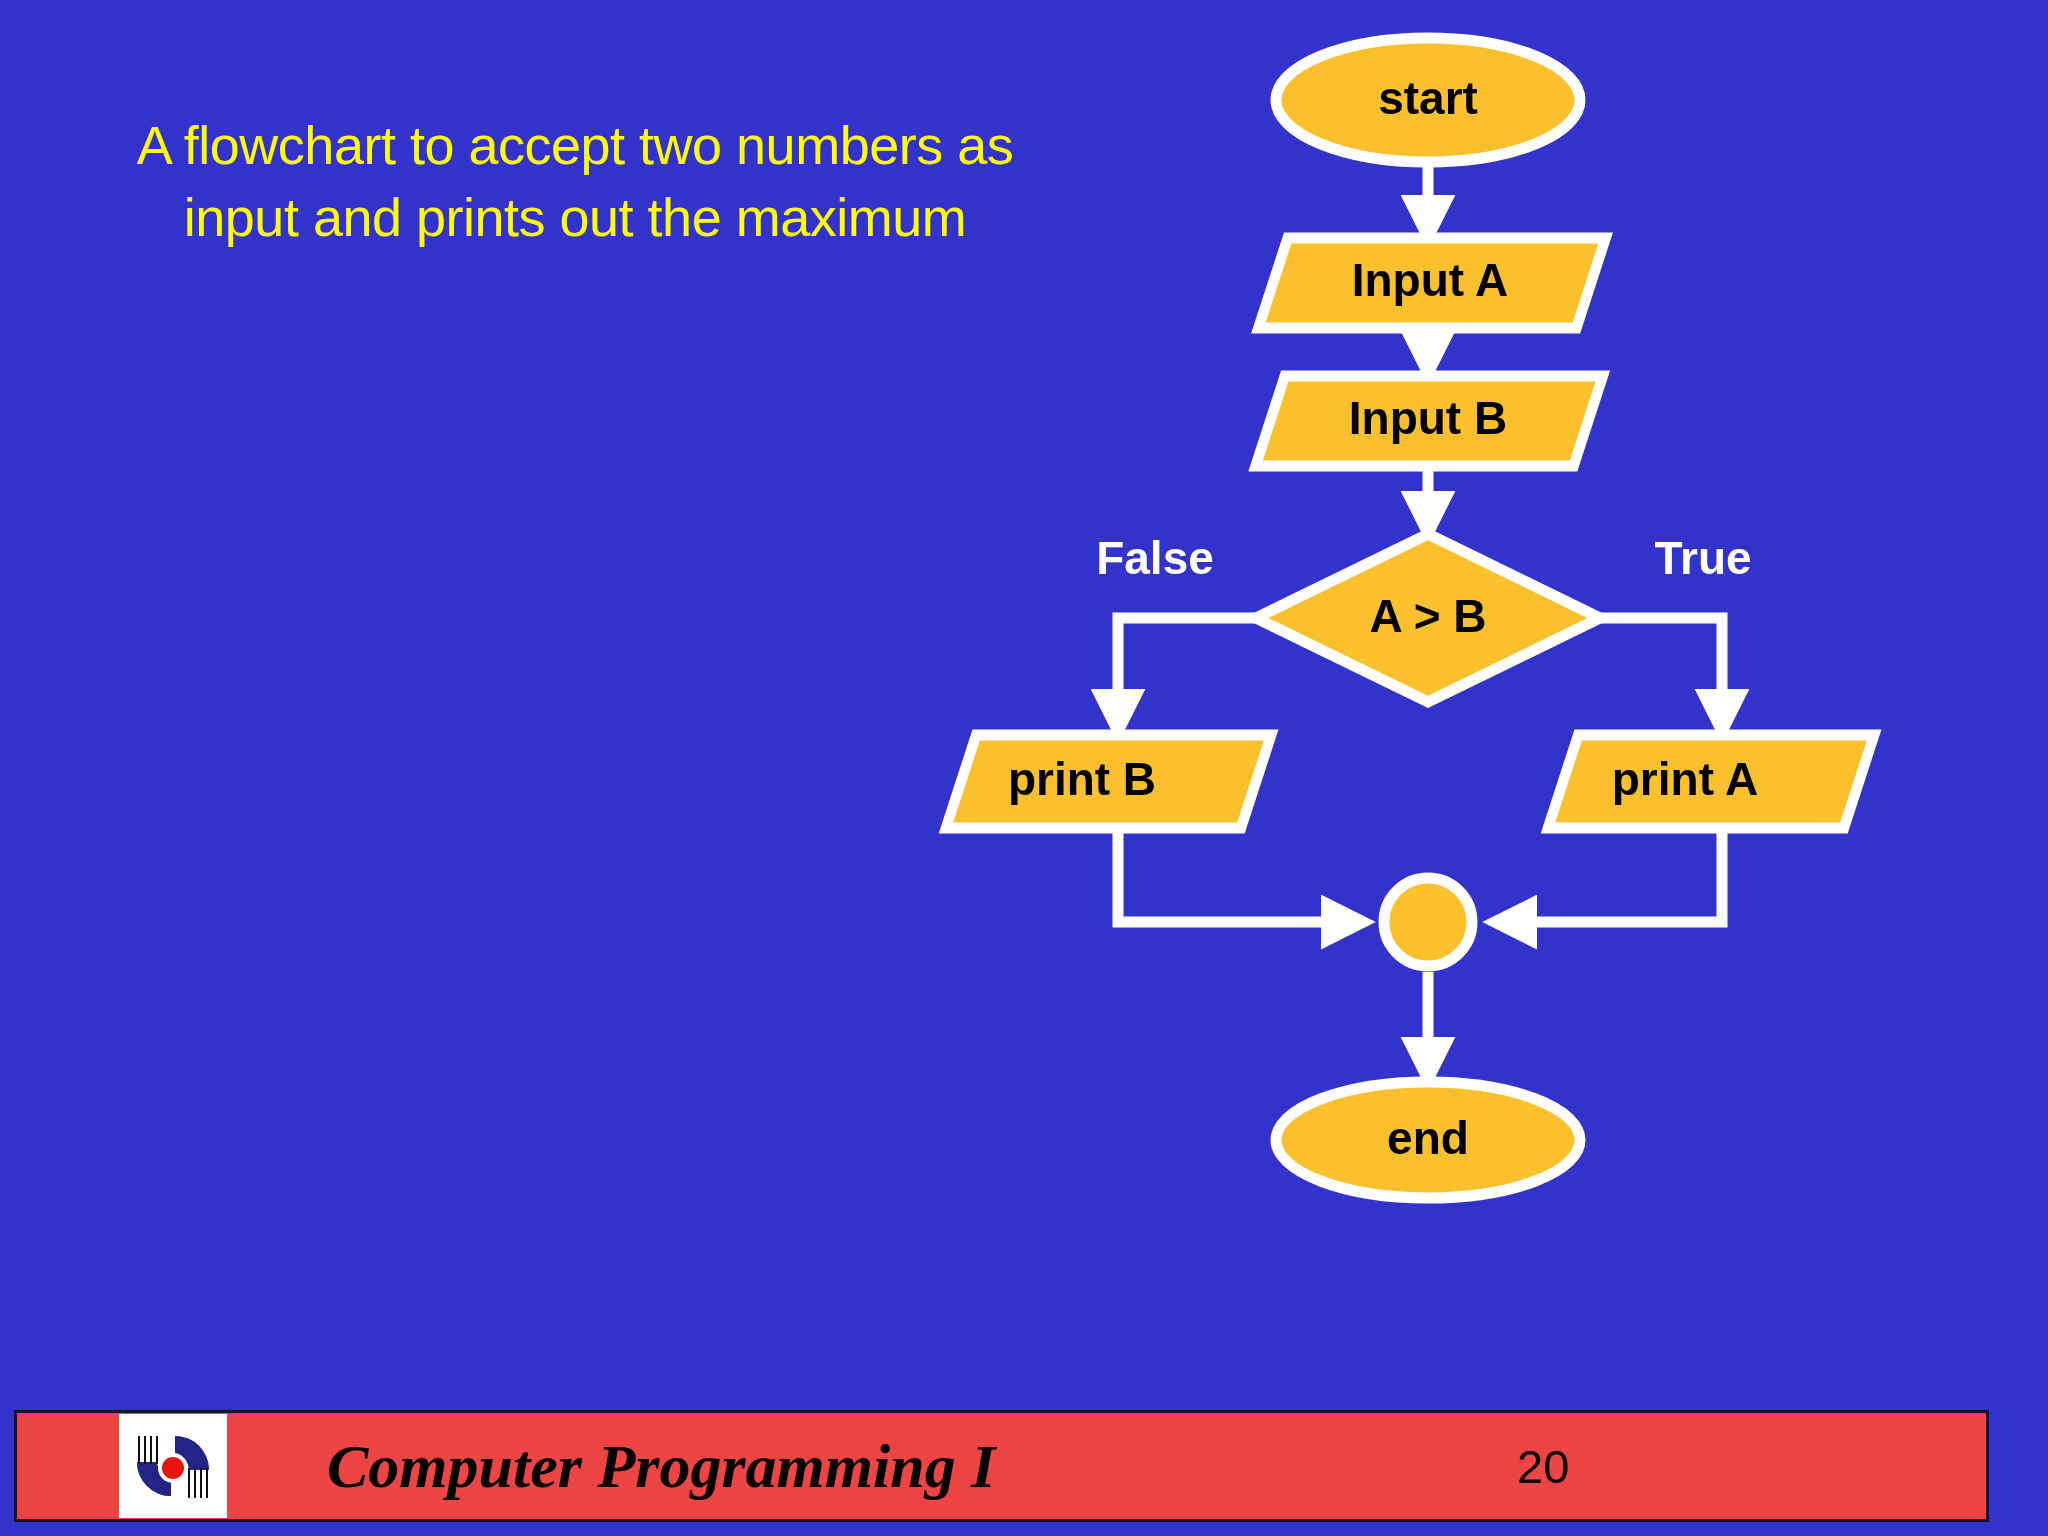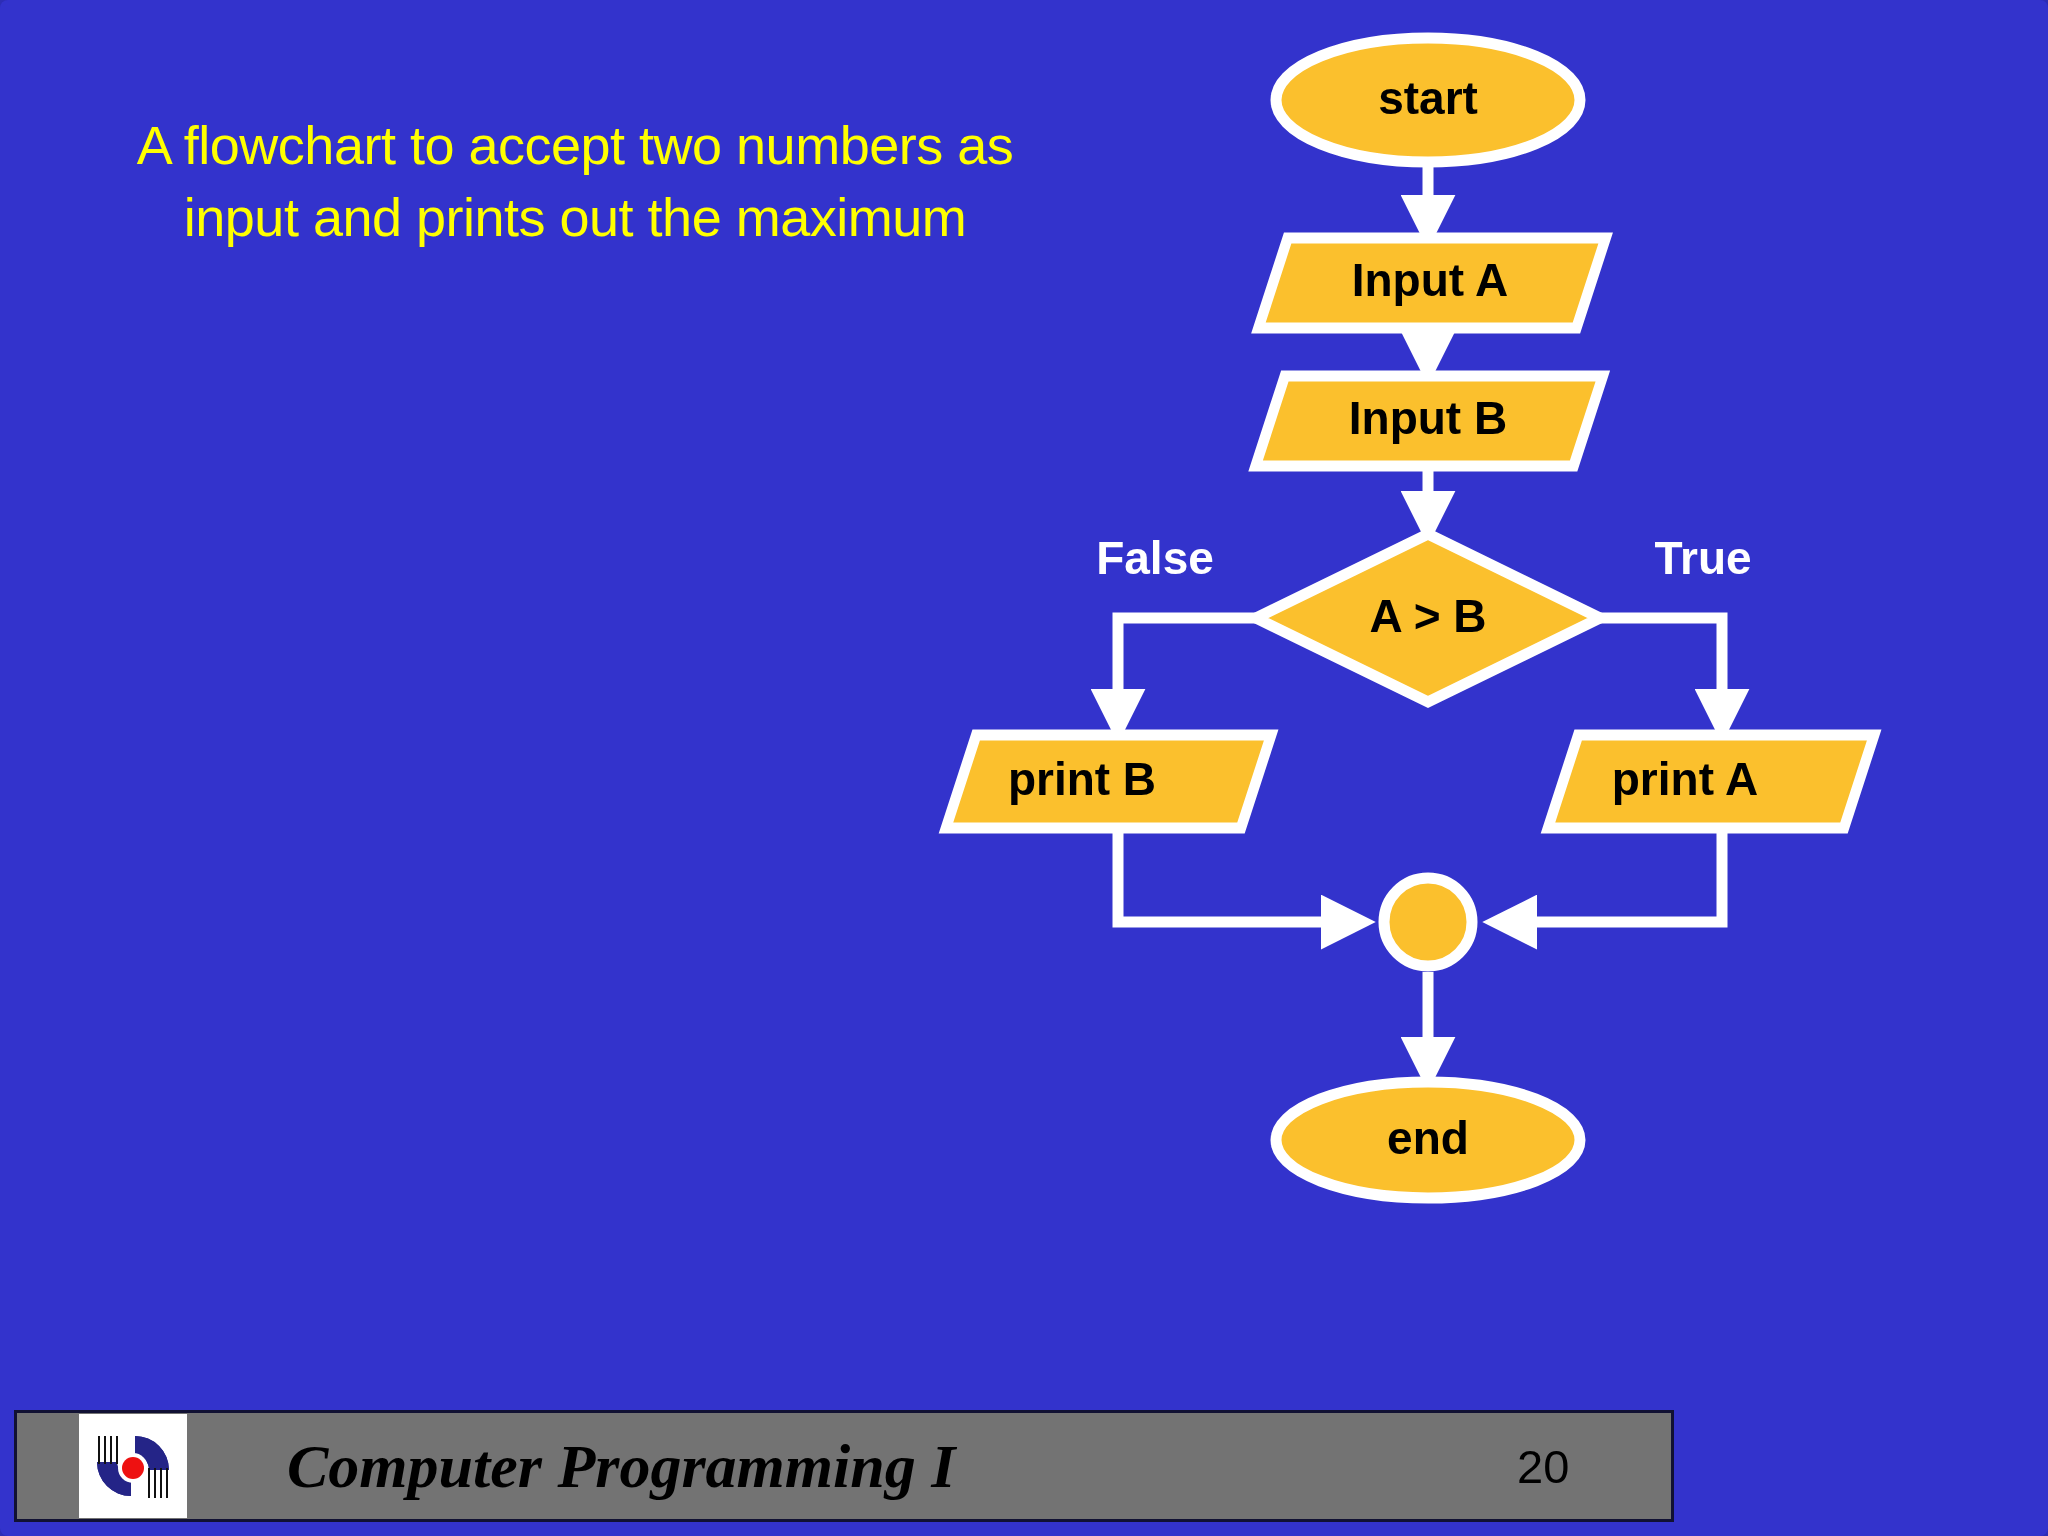--- a/index.html
+++ b/index.html
@@ -7,21 +7,20 @@
     padding: 0;
     background: #2d2db5;
   }
   #slide {
     position: relative;
     width: 2048px;
     height: 1536px;
     background: #3333CC;
     overflow: hidden;
     font-family: "Liberation Sans", sans-serif;
-    border-radius: 8px;
   }
 
   
   #title-block {
     position: absolute;
     left: 60px;
     top: 110px;
     width: 1030px;
     text-align: center;
     color: #FFFF00;
@@ -58,27 +57,28 @@
     font-size: 46px;
     text-anchor: middle;
     dominant-baseline: middle;
   }
 
   
   #footer {
     position: absolute;
     left: 14px;
     bottom: 14px;
-    width: 1660px;
+    width: 1975px;
     height: 112px;
-    background: #737373;
+    background: #ef4444;
     border: 3px solid #111133;
     box-sizing: border-box;
     display: flex;
     align-items: center;
+    padding-left: 40px;
   }
   #footer-logo {
     width: 108px;
     height: 104px;
     background: #FFFFFF;
     margin-left: 62px;
     flex: 0 0 auto;
     position: relative;
   }
   #footer-title {

